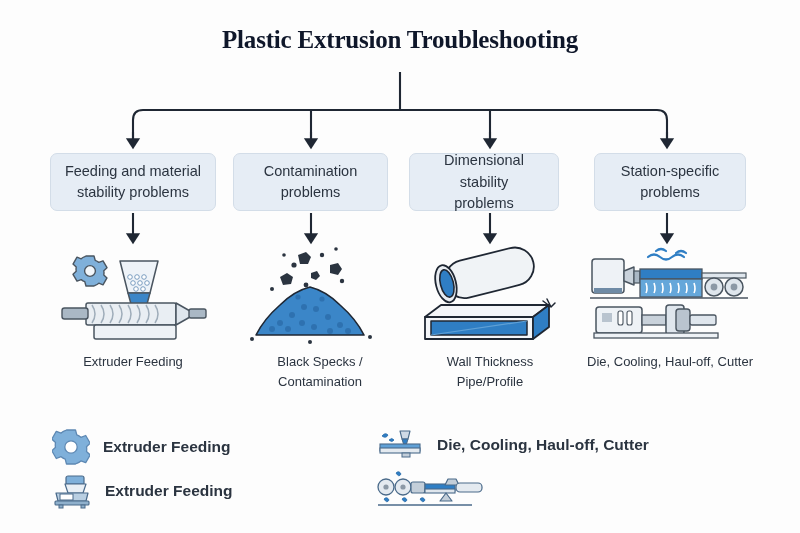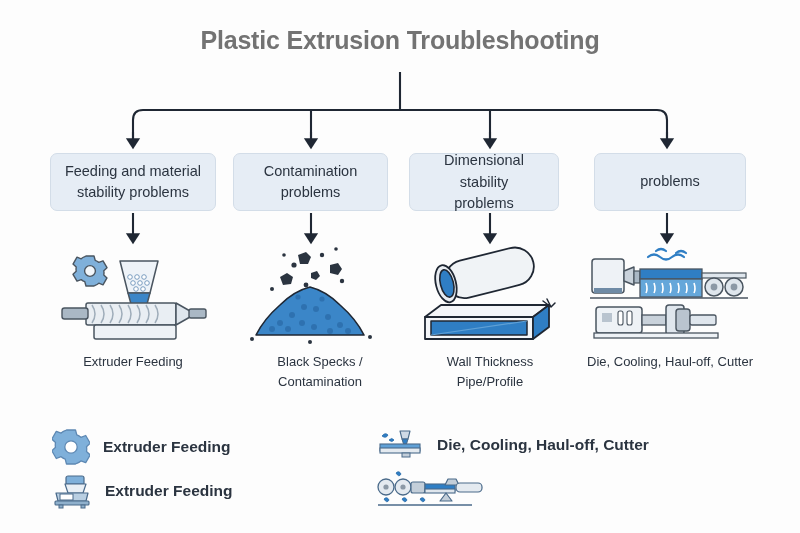--- a/index.html
+++ b/index.html
@@ -22,22 +22,23 @@
   }
   .title {
     position: absolute;
     top: 26px;
     left: 0;
     width: 800px;
     text-align: center;
     font-size: 25px;
     font-weight: 600;
     letter-spacing: -0.2px;
-    color: #737373;
+    color: #0f172a;
     white-space: nowrap;
+    font-family: Liberation Serif, serif;
   }
   .connectors {
     position: absolute;
     top: 0;
     left: 0;
     width: 800px;
     height: 533px;
     pointer-events: none;
   }
   .cat-box {
@@ -136,20 +137,21 @@
 
   <div class="cat-box" style="left:409px; width:150px;">
     <div>
       <span class="lbl">Dimensional stability</span>
       <span class="lbl">problems</span>
     </div>
   </div>
 
   <div class="cat-box" style="left:594px; width:152px;">
     <div>
+      <span class="lbl">Station-specific</span>
       <span class="lbl">problems</span>
     </div>
   </div>
 
   <div class="illus" style="left:58px; width:150px;">
     <svg class="legend-icon" width="150" height="102" viewBox="0 0 150 102">
 
       <g transform="translate(32,28)" fill="#7fb0da" stroke="#4a5560" stroke-width="1.4" stroke-linejoin="round">
         <path d="M-4,-15 h8 l1.2,4.3 a11,11 0 0 1 3.6,2.1 l4.2,-1.6 4,6.9 -3.2,3a11,11 0 0 1 0,4.2 l3.2,3 -4,6.9 -4.2,-1.6a11,11 0 0 1 -3.6,2.1 L4,15 h-8 l-1.2,-4.3a11,11 0 0 1 -3.6,-2.1 l-4.2,1.6 -4,-6.9 3.2,-3a11,11 0 0 1 0,-4.2 l-3.2,-3 4,-6.9 4.2,1.6a11,11 0 0 1 3.6,-2.1 z"></path>
         <circle cx="0" cy="0" r="5.4" fill="#f2f6fa"></circle>

